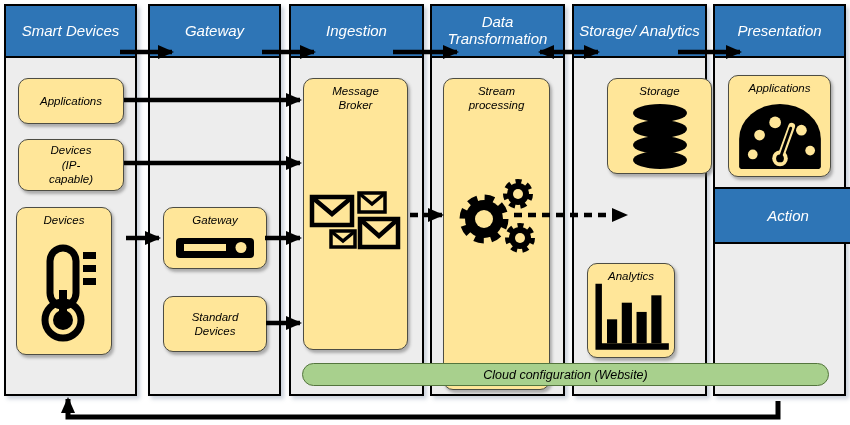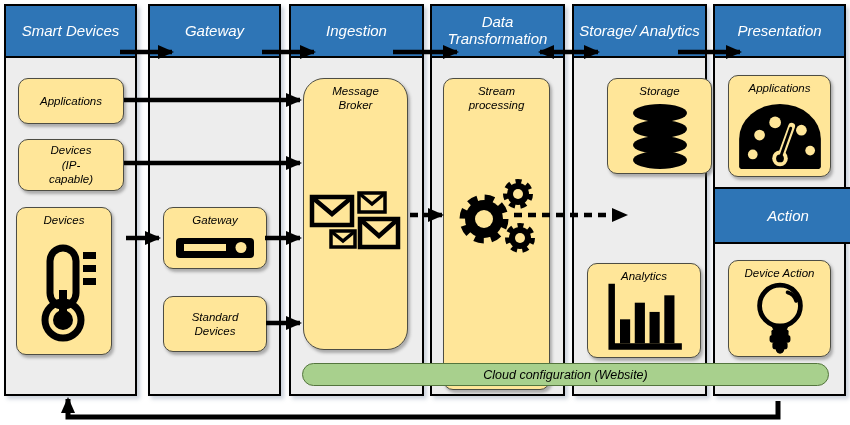--- a/index.html
+++ b/index.html
@@ -83,21 +83,21 @@
     <svg class="icn" style="top:28px;" width="80" height="24" viewBox="0 0 80 24">
       <rect x="1" y="2" width="78" height="20" rx="4" fill="#000"></rect>
       <rect x="9" y="8" width="42" height="7" fill="#FFE699"></rect>
       <circle cx="66" cy="11.5" r="5.5" fill="#FFE699"></circle>
     </svg>
   </div>
   <div class="ybox center" style="left:163px;top:296px;width:104px;height:56px;padding:0 14px;">
     <span>Standard Devices</span>
   </div>
 
-  <div class="ybox" style="left:303px;top:78px;width:105px;height:272px;border-radius:21px;">
+  <div class="ybox" style="left:303px;top:78px;width:105px;height:272px;">
     <span class="lbl">Message Broker</span>
     <svg class="icn" style="top:102px;" width="94" height="72" viewBox="0 0 94 72">
       <g fill="none" stroke="#000">
         <rect x="3" y="16" width="40" height="28" stroke-width="4.5"></rect>
         <path d="M4,17 L23,33 L42,17" stroke-width="4.5"></path>
         <rect x="50" y="12" width="26" height="19" stroke-width="3.5"></rect>
         <path d="M51,13 L63,23 L75,13" stroke-width="3.5"></path>
         <rect x="22" y="50" width="24" height="16" stroke-width="3.5"></rect>
         <path d="M23,51 L34,60 L45,51" stroke-width="3.5"></path>
         <rect x="51" y="38" width="38" height="28" stroke-width="4.5"></rect>
@@ -123,21 +123,21 @@
 
   <div class="ybox" style="left:607px;top:78px;width:105px;height:96px;">
     <span class="lbl">Storage</span>
     <svg class="icn" style="top:24px;" width="60" height="66" viewBox="0 0 60 66">
       <ellipse cx="30" cy="10" rx="27" ry="9" fill="#000"></ellipse>
       <ellipse cx="30" cy="26" rx="27" ry="9" fill="#000"></ellipse>
       <ellipse cx="30" cy="42" rx="27" ry="9" fill="#000"></ellipse>
       <ellipse cx="30" cy="57" rx="27" ry="9" fill="#000"></ellipse>
     </svg>
   </div>
-  <div class="ybox" style="left:587px;top:263px;width:114px;height:95px;">
+  <div class="ybox" style="left:587px;top:263px;width:88px;height:95px;">
     <span class="lbl">Analytics</span>
     <svg class="icn" style="top:17px;" width="88" height="72" viewBox="0 0 88 78">
       <path d="M9,3 L9,71 L85,71" fill="none" stroke="#000" stroke-width="7"></path>
       <rect x="18" y="41.5" width="11" height="26" fill="#000"></rect>
       <rect x="34" y="23.5" width="11" height="44" fill="#000"></rect>
       <rect x="50" y="33.5" width="11" height="34" fill="#000"></rect>
       <rect x="66" y="15.5" width="11" height="52" fill="#000"></rect>
     </svg>
   </div>
 
@@ -151,32 +151,20 @@
       <circle cx="69" cy="31" r="5.5" fill="#FFE699"></circle>
       <circle cx="78" cy="52" r="5" fill="#FFE699"></circle>
       <line x1="47" y1="60" x2="59" y2="27" stroke="#FFE699" stroke-width="7" stroke-linecap="round"></line>
       <circle cx="47" cy="60" r="8" fill="#FFE699"></circle>
       <line x1="47" y1="60" x2="58" y2="29" stroke="#000" stroke-width="3" stroke-linecap="round"></line>
       <circle cx="47" cy="60" r="4" fill="#000"></circle>
     </svg>
   </div>
   <div class="blue-band" style="left:713px;top:187px;width:150px;height:57px;">
     <span>Action</span>
-  </div>
-  <div class="ybox" style="left:728px;top:260px;width:103px;height:97px;">
-    <span class="lbl" style="padding:5px 4px 0 4px;">Device Action</span>
-    <svg class="icn" style="top:19px;" width="62" height="76" viewBox="0 0 64 80">
-      <circle cx="32" cy="27" r="21.5" fill="none" stroke="#000" stroke-width="5"></circle>
-      <path d="M40,13 A13,13 0 0 1 49,22" fill="none" stroke="#000" stroke-width="4" stroke-linecap="round"></path>
-      <polygon points="22,46 42,46 38,55 26,55" fill="#000"></polygon>
-      <rect x="23" y="52" width="18" height="8" rx="2" fill="#000"></rect>
-      <rect x="21" y="58" width="22" height="8" rx="3" fill="#000"></rect>
-      <rect x="24" y="65" width="16" height="8" rx="3" fill="#000"></rect>
-      <circle cx="32" cy="73" r="4.5" fill="#000"></circle>
-    </svg>
   </div>
 
   <div class="banner">
     <span>Cloud configuration (Website)</span>
   </div>
 
   <svg class="arrows" width="850" height="425" viewBox="0 0 850 425">
     <defs>
       <marker id="mh" markerUnits="userSpaceOnUse" markerWidth="18" markerHeight="16" refX="14" refY="7" orient="auto">
         <path d="M0,0 L16,7 L0,14 Z" fill="#000"></path>

